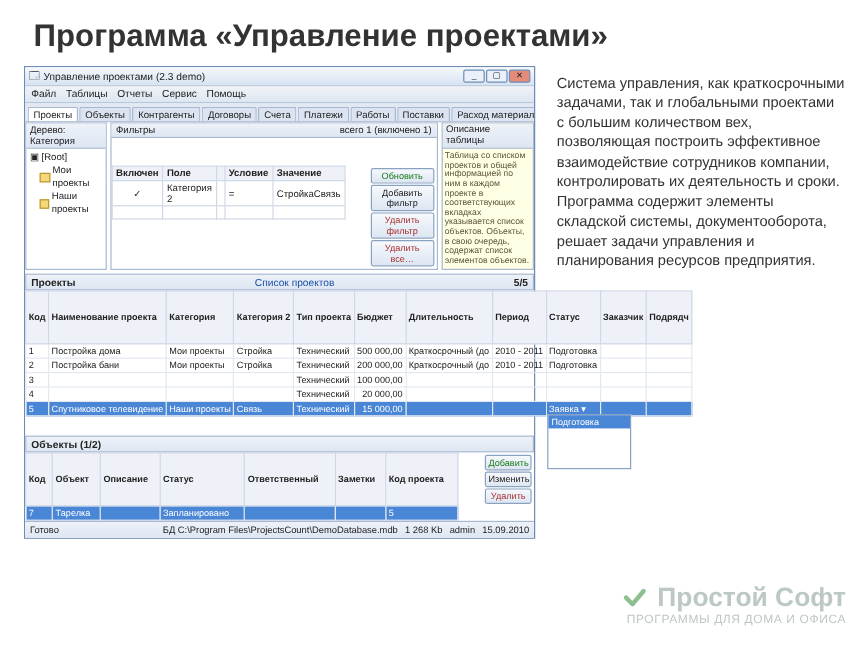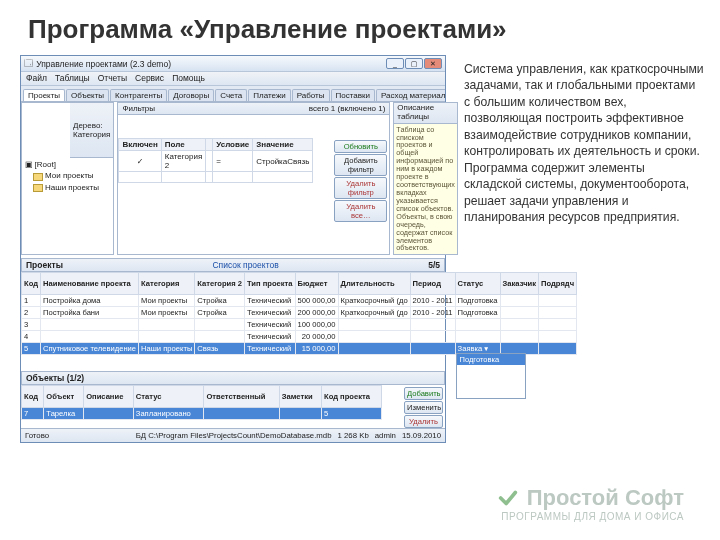--- a/index.html
+++ b/index.html
@@ -15,54 +15,54 @@
   .wbtn { width: 18px; height: 11px; border: 1px solid #6e8db6; border-radius: 2px; background:#eaf1fb; font-size:7px; text-align:center; line-height:9px; cursor:pointer;}
   .wbtn.close { background:#e58b7a; }
   .menubar { height: 14px; background: linear-gradient(#f0f3f7,#dde6f2); border-bottom:1px solid #b8c6d9; display:flex; gap:8px; padding:1px 5px; font-size:8.5px; }
   .menubar span { cursor:pointer; }
   .tabbar { height: 16px; background:#e2e9f3; border-bottom:1px solid #a8b8cf; display:flex; gap:0; padding-left:2px; align-items:flex-end; overflow:hidden;}
   .tab { border:1px solid #a8b8cf; border-bottom:none; padding:1px 4px; font-size:8px; background:#dbe4f0; border-radius:2px 2px 0 0; margin-right:1px; cursor:pointer; white-space:nowrap;}
   .tab.active { background:#fff; }
   .body { background:#fff; padding:0; }
   .toprow { display:flex; gap:3px; }
   .treebox { width: 96px; border:1px solid #a8b8cf; background:#fff; }
-  .treehdr { background: linear-gradient(#eef2f8,#dde6f2); border-bottom:1px solid #a8b8cf; padding:18px 3px; font-size:8px;margin-left:48px;}
+  .treehdr { background: linear-gradient(#eef2f8,#dde6f2); border-bottom:1px solid #a8b8cf; padding:1px 3px; font-size:8px;}
   .treebody { padding:2px 3px; font-size:8px; line-height:1.3; }
   .tnode { display:flex; align-items:center; gap:2px; margin-bottom:1px; cursor:pointer;}
   .tnode .fld { width:10px; height:8px; background:#f6d77a; border:1px solid #b89a36; }
   .filters { flex:1; border:1px solid #a8b8cf; background:#fff; display:flex; flex-direction:column;gap:23px;}
   .filters .hdr { display:flex; justify-content:space-between; background:linear-gradient(#eef2f8,#dde6f2); border-bottom:1px solid #a8b8cf; padding:1px 4px; font-size:8px;}
   .filtrow { display:flex; }
   .filtgrid { flex:1; }
   .filtgrid table { width:100%; border-collapse:collapse; font-size:8px; }
   .filtgrid th, .filtgrid td { border:1px solid #cfd8e6; padding:1px 3px; text-align:left; height:11px;}
   .filtgrid th { background:#eef2f8; }
   .filtbtns { width:76px; padding:2px; display:flex; flex-direction:column; gap:1px; }
   .btn { border:1px solid #8aa2c2; background:linear-gradient(#f6f9fc,#dde6f2); font-size:7.6px; padding:1px 2px; border-radius:2px; text-align:center; cursor:pointer;margin-left:19px;}
   .btn.green { color:#1a7a1a; }
   .btn.red { color:#a33; }
   .descbox { width: 108px; border:1px solid #a8b8cf; background:#ffffe6; padding:2px; font-size:7.2px; line-height:1.1; color:#5b5538;}
   .descbox .hdr2 { background:linear-gradient(#eef2f8,#dde6f2); margin:-2px -2px 2px -2px; padding:1px 3px; border-bottom:1px solid #a8b8cf; color:#222; font-size:8px;}
   .section { margin-top:3px; }
   .sechdr { display:flex; align-items:center; justify-content:space-between; background:linear-gradient(#eef2f8,#dde6f2); border:1px solid #a8b8cf; padding:1px 4px; font-size:8.5px; font-weight:bold;}
   .sechdr .link { color:#1a4fa8; font-weight:normal; cursor:pointer;}
   .grid table { width:100%; border-collapse:collapse; font-size:7.6px; }
-  .grid th { background:#eef2f8; border:1px solid #cfd8e6; padding:6px 2px; text-align:left; white-space:nowrap;}
+  .grid th { background:#eef2f8; border:1px solid #cfd8e6; padding:17px 2px; text-align:left; white-space:nowrap;}
   .grid td { border:1px solid #e3e8f0; padding:1px 2px; white-space:nowrap; height:10px;}
   .grid tr.selected td { background:#4a86d6; color:#fff; }
   .ddcell { background:#fff; border:1px solid #8aa2c2; position:relative; }
   .dropdown { position:absolute; top:10px; left:0; width:70px; background:#fff; border:1px solid #8aa2c2; font-size:7.5px; z-index:5;}
   .dropdown div { padding:1px 3px; cursor:pointer;}
   .dropdown div.hl { background:#4a86d6; color:#fff; }
   .objrow { display:flex; gap:3px; }
   .objgrid { flex:1; }
   .objbtns { width:60px; padding:2px 2px 0 0; display:flex; flex-direction:column; gap:1px;}
   .statusbar { height:14px; background:linear-gradient(#eef2f8,#dde6f2); border-top:1px solid #a8b8cf; display:flex; justify-content:space-between; align-items:center; padding:0 4px; font-size:7.8px;}
   .statusbar .r { display:flex; gap:6px; }
-  .brand { position:absolute; bottom:18px; right:36px; text-align:right; }
+  .brand { position:absolute; bottom:18px; right:15px; text-align:right; }
   .brand .row1 { display:flex; align-items:center; gap:8px; font-size:22px; color:#bcc8c2; font-weight:bold; }
   .check { width:22px; height:22px; display:inline-block; }
   .check svg { width:100%; height:100%; }
   .brand .row2 { font-size:10px; color:#bcc8c2; letter-spacing:0.5px; }
   .numr { text-align:right; }
 </style>
 </head>
 <body>
 
 <div class="page-title">Программа «Управление проектами»</div>

